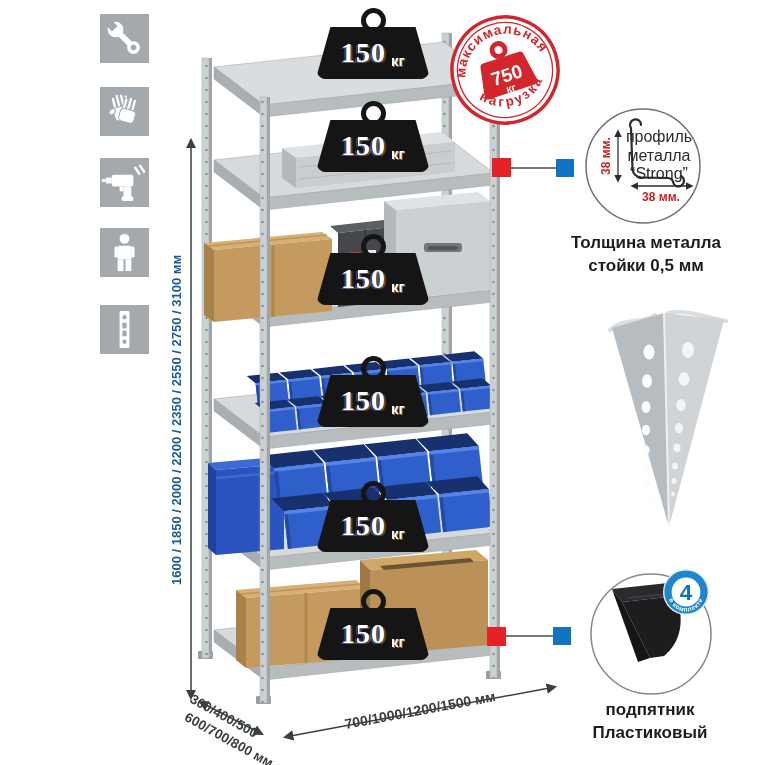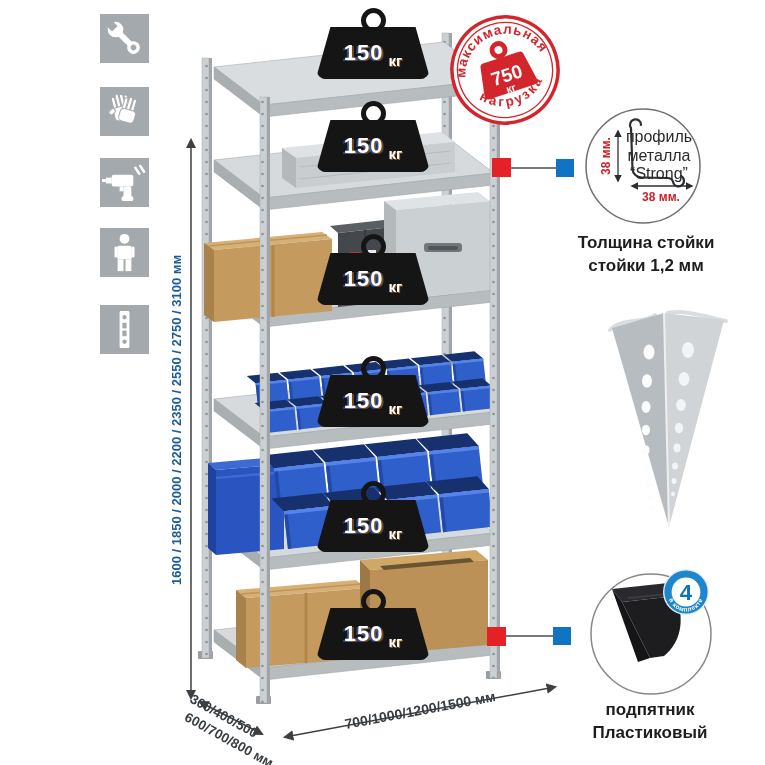--- a/index.html
+++ b/index.html
@@ -7,22 +7,22 @@
           font-family:"Liberation Sans",sans-serif;}
   .scene{position:absolute;left:0;top:0;}
   
   .tile{position:absolute;left:100px;width:49px;height:49px;background:#a4a9ad;}
   
   .weight{position:absolute;width:112px;text-align:center;}
   .w-ring{width:15px;height:15px;border:5px solid #151515;border-radius:50%;margin:0 auto -6px;}
   .w-body{position:relative;height:52px;background:#151515;border-radius:8px;
           clip-path:polygon(12% 0,88% 0,100% 92%,95% 100%,5% 100%,0 92%);
           display:flex;align-items:center;justify-content:center;gap:5px;}
-  .w-val{font-size:22px;font-weight:bold;color:#fff;letter-spacing:1px;
-         text-shadow:-2px 1px 0 rgba(70,125,255,.5),2px 1px 0 rgba(255,150,40,.4);}
+  .w-val{font-size:28px;font-weight:bold;color:#fff;letter-spacing:1px;
+         text-shadow:-2px 1px 0 rgba(70,125,255,.5),2px 1px 0 rgba(255,150,40,.4);font-family:Liberation Serif, serif;}
   .w-unit{font-size:15px;font-weight:bold;color:#fff;margin-top:15px;
           text-shadow:1px 1px 0 rgba(255,150,40,.55);}
   
   .vdim{position:absolute;left:176px;top:420px;transform:translate(-50%,-50%) rotate(-90deg);
         white-space:nowrap;color:#1a5c99;font-size:13px;font-weight:bold;}
   .ddim1{position:absolute;left:224px;top:716px;transform:translate(-50%,-50%) rotate(29deg);
          white-space:nowrap;color:#383d41;font-size:13.5px;font-weight:bold;}
   .ddim2{position:absolute;left:229px;top:740px;transform:translate(-50%,-50%) rotate(29deg);
          white-space:nowrap;color:#383d41;font-size:13.5px;font-weight:bold;}
   .wdim{position:absolute;left:420px;top:710px;transform:translate(-50%,-50%) rotate(-10.6deg);
@@ -398,22 +398,22 @@
   </svg>
 
   <div class="ptext">
     <div>профиль</div>
     <div>металла</div>
     <div>“Strong”</div>
   </div>
   <div class="p38v">38 мм.</div>
   <div class="p38h">38 мм.</div>
   <div class="caption cap1">
-    <div>Толщина стойки</div>
-    <div>стойки 1,2 мм</div>
+    <div>Толщина металла</div>
+    <div>стойки 0,5 мм</div>
   </div>
 
   <svg class="abs" style="left:660px;top:566px" width="52" height="52" viewBox="0 0 56 56">
     <defs>
         <path id="bArc" d="M9,30 A19,19 0 0 0 47,30"></path>
       </defs>
     <circle cx="28" cy="28" r="24" fill="#1e86cc" stroke="#dfeefb" stroke-width="1.5"></circle>
     <circle cx="28" cy="28" r="15.5" fill="#ffffff"></circle>
     <text x="28" y="36.5" text-anchor="middle" font-size="24" font-weight="bold" fill="#1072ba">4</text>
     <text font-size="6.8" font-weight="bold" fill="#ffffff" letter-spacing="0.6">

